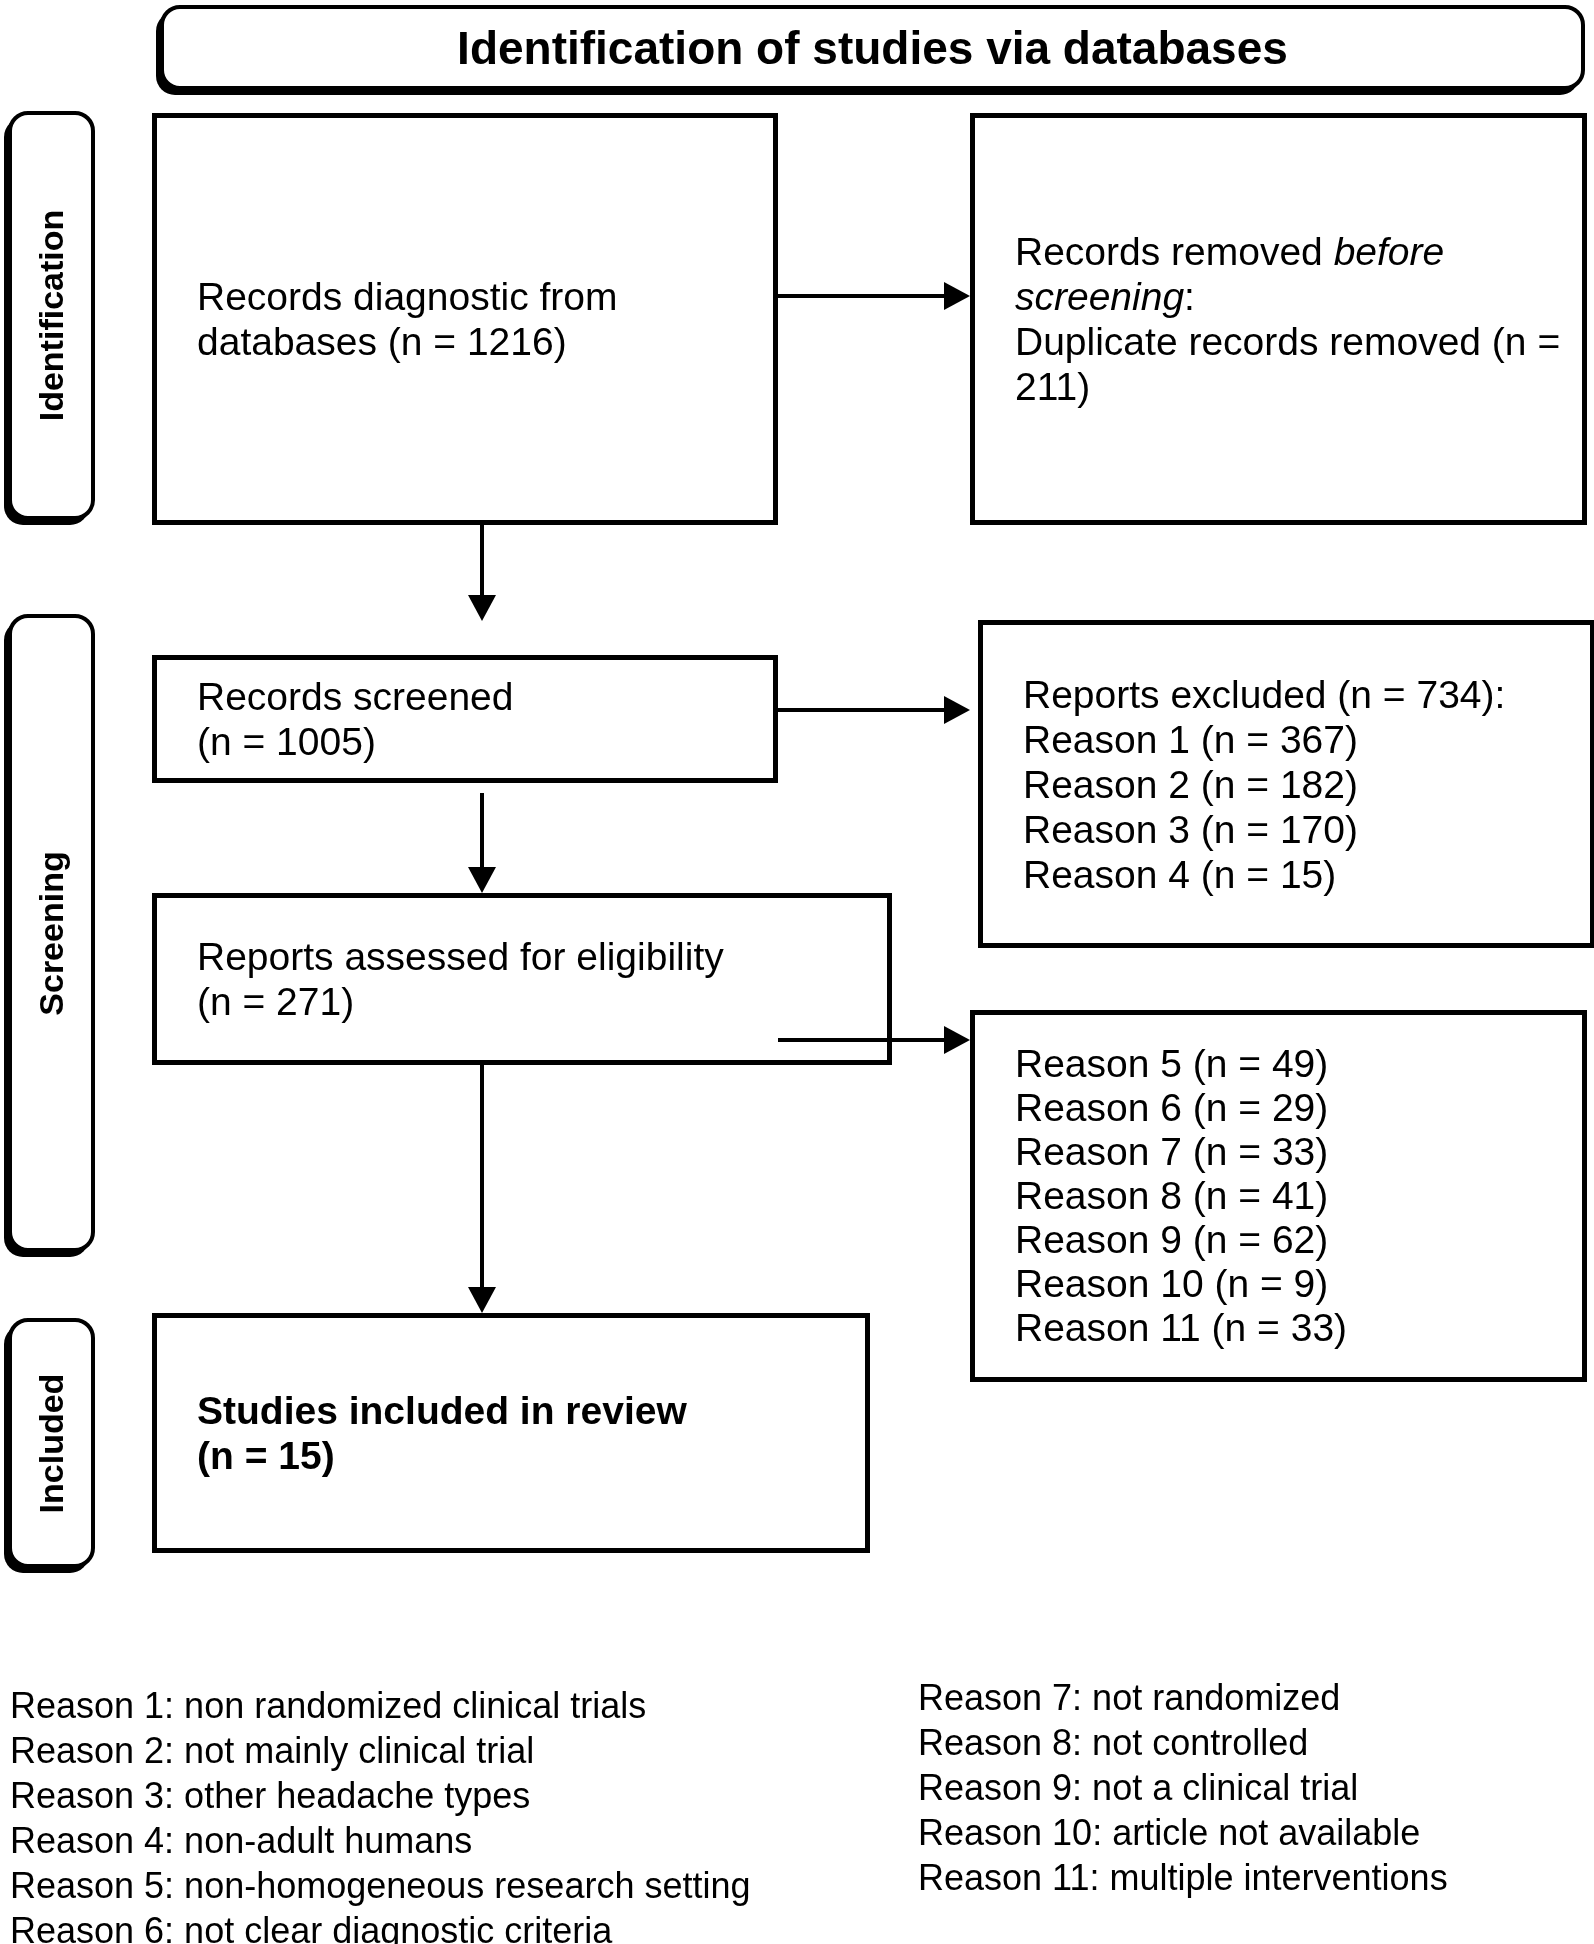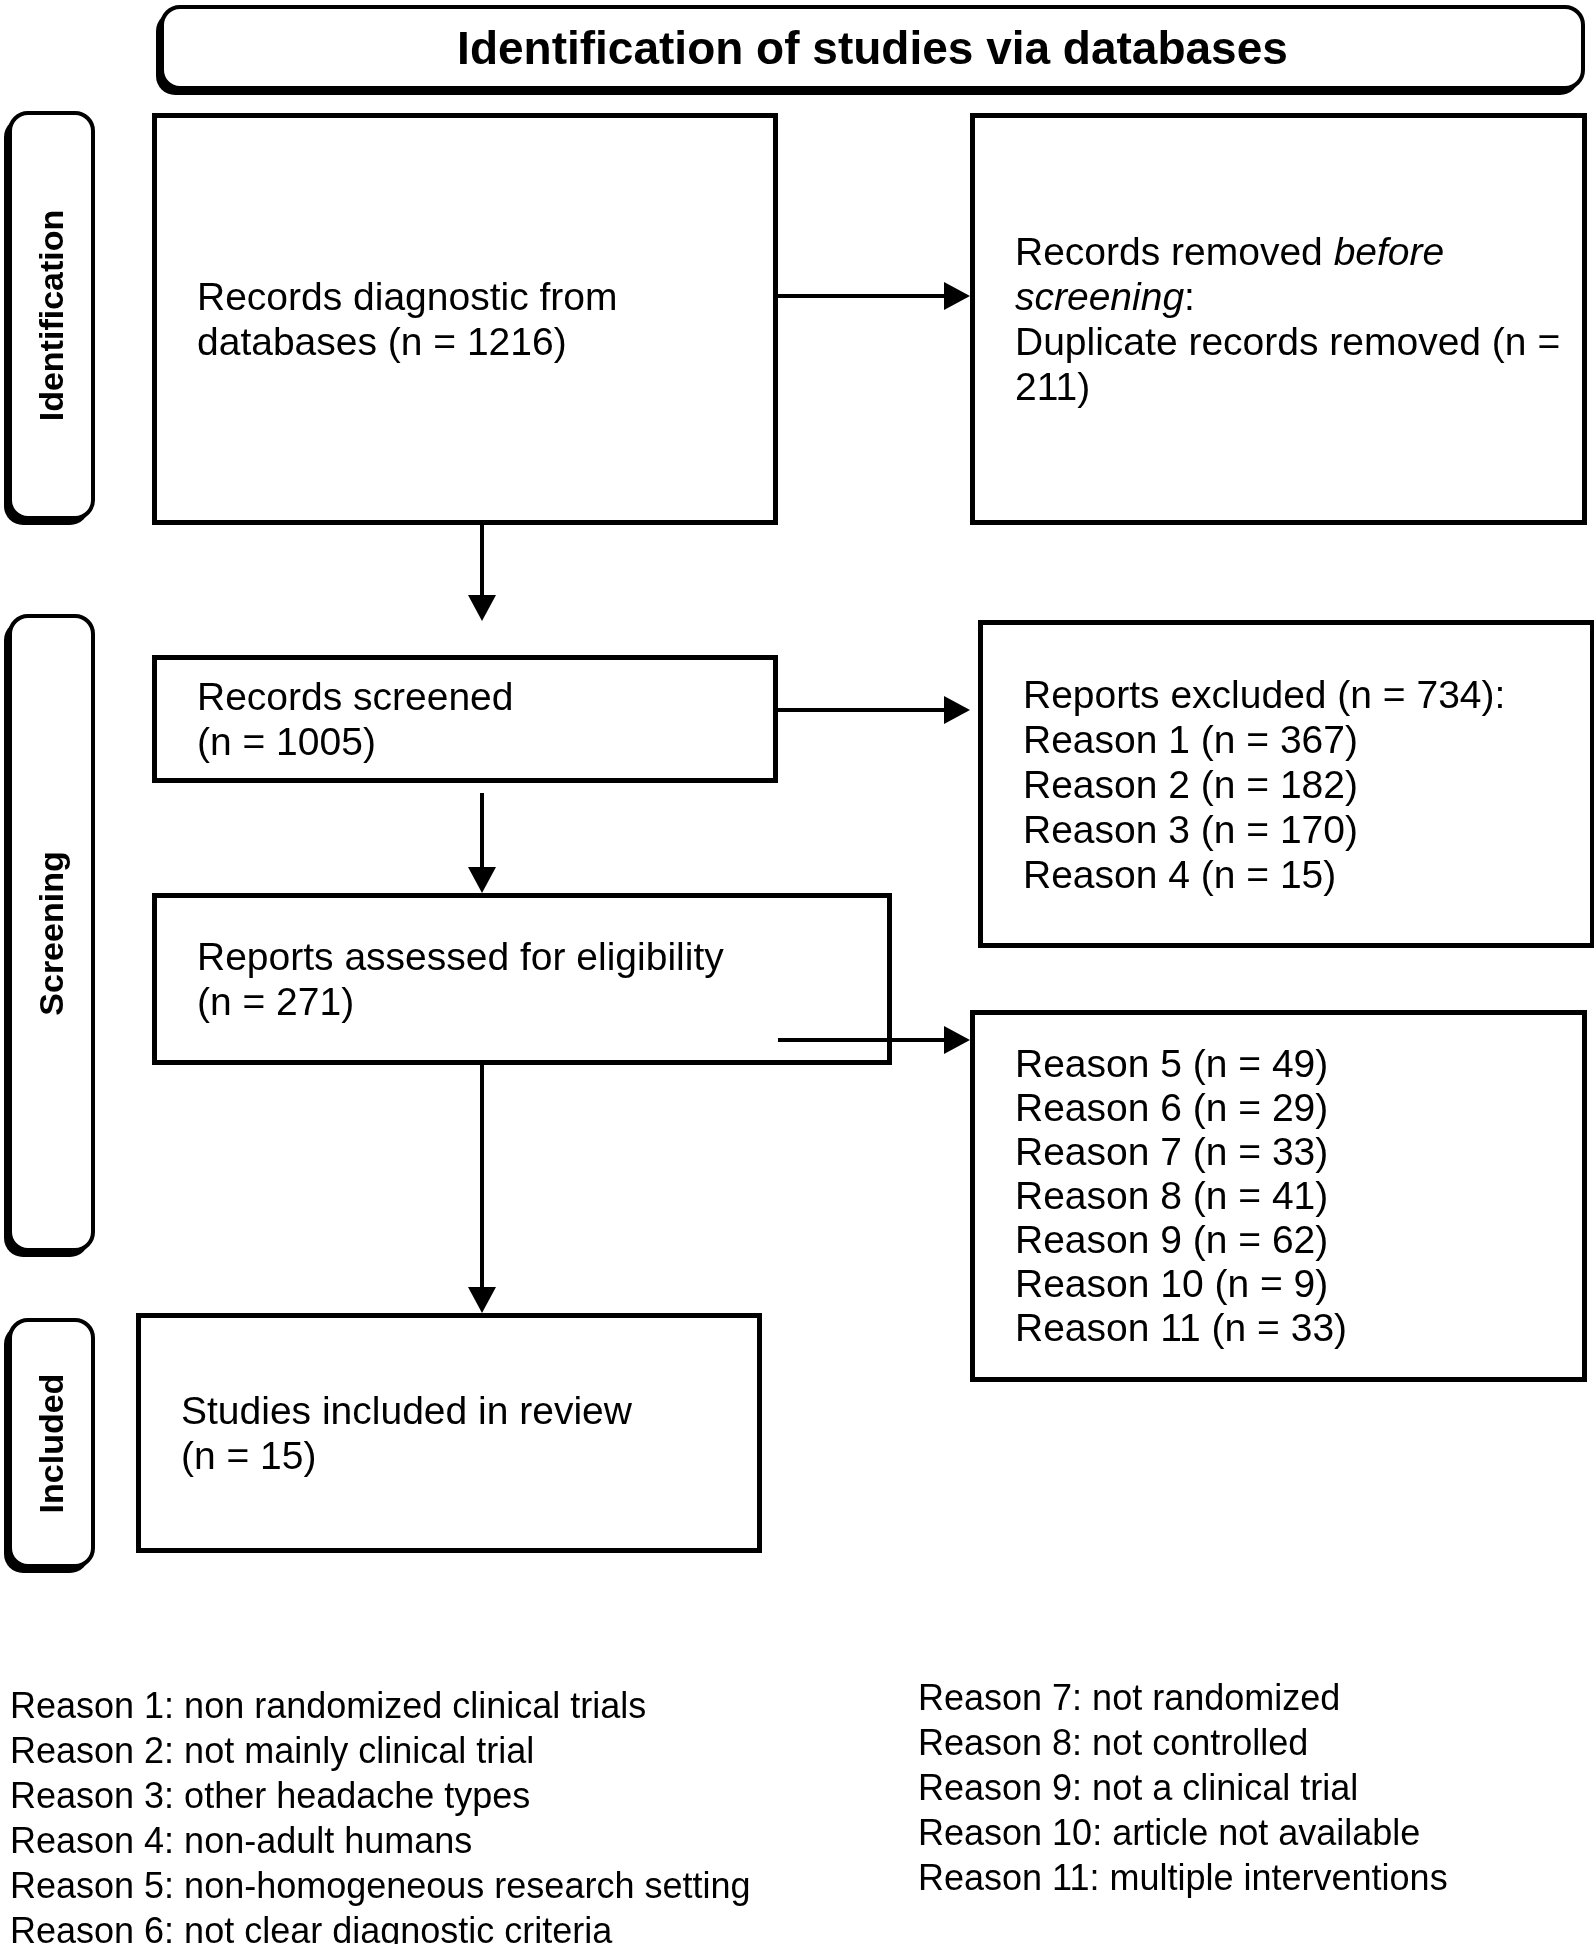--- a/index.html
+++ b/index.html
@@ -142,21 +142,21 @@
         <div class="tline"><span>Reason 5 (n = 49)</span></div>
         <div class="tline"><span>Reason 6 (n = 29)</span></div>
         <div class="tline"><span>Reason 7 (n = 33)</span></div>
         <div class="tline"><span>Reason 8 (n = 41)</span></div>
         <div class="tline"><span>Reason 9 (n = 62)</span></div>
         <div class="tline"><span>Reason 10 (n = 9)</span></div>
         <div class="tline"><span>Reason 11 (n = 33)</span></div>
       </div>
   </div>
 
-  <div class="fbox" style="left:136px; top:1313px; width:626px; height:240px;">
+  <div class="fbox" style="left:152px; top:1313px; width:718px; height:240px;font-weight:bold;">
     <div class="fbox-text">
         <div class="tline"><span>Studies included in review</span></div>
         <div class="tline"><span>(n = 15)</span></div>
       </div>
   </div>
 
   <div class="aline-h" style="left:778px; top:294px; width:170px;"></div>
   <div class="ahead-right" style="left:944px; top:282px;"></div>
 
   <div class="aline-v" style="left:480px; top:525px; height:74px;"></div>

